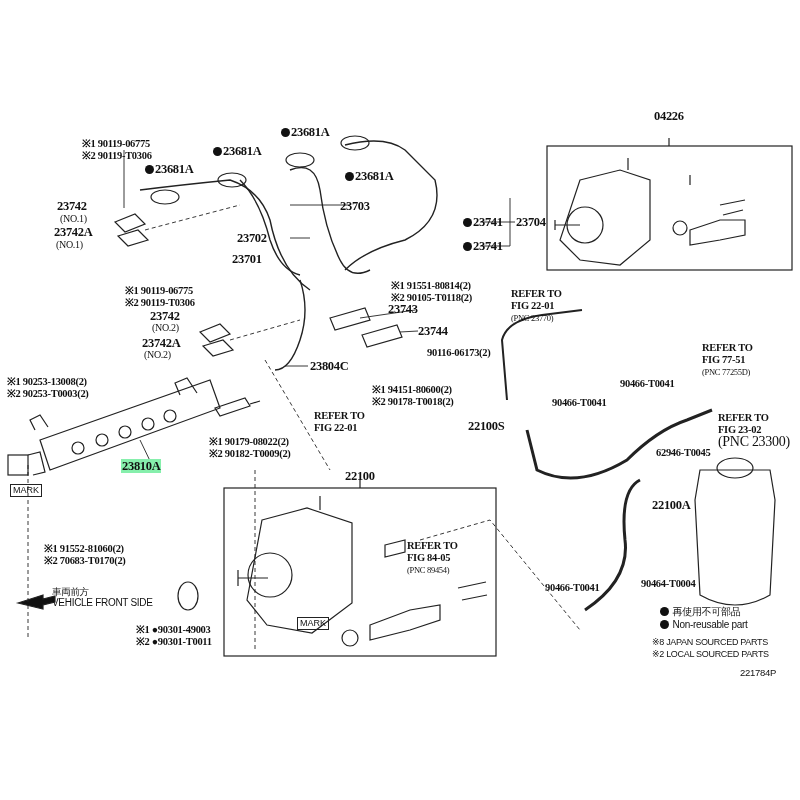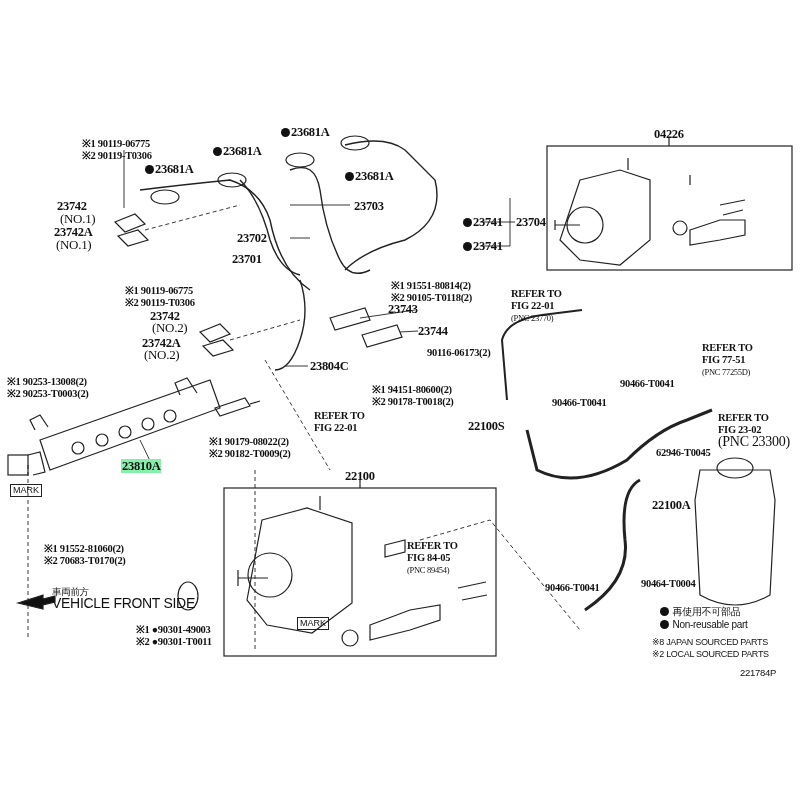--- a/index.html
+++ b/index.html
@@ -1,19 +1,19 @@
 <!DOCTYPE html>
 <html><head>
 <meta charset="utf-8">
 <style>
   html,body{margin:0;padding:0;background:#fff;}
   body{width:800px;height:800px;position:relative;overflow:hidden;font-family:"DejaVu Sans Mono","Liberation Mono",monospace;color:#111;}
   .lbl{position:absolute;font-size:10.5px;font-weight:bold;line-height:12px;white-space:nowrap;letter-spacing:-0.3px;font-family:Liberation Serif, serif;}
   .big{font-size:12.5px;}
-  .sub{font-size:13px;font-weight:normal;}
+  .sub{font-size:10px;font-weight:normal;}
   .sans{font-family:"Liberation Sans","DejaVu Sans",sans-serif;font-weight:normal;}
   .hl{background:#8fb4f0;padding:0 1px;}
   .mark{position:absolute;border:1px solid #222;font-family:"Liberation Sans",sans-serif;font-size:9px;padding:0 2px;line-height:11px;}
   svg{position:absolute;left:0;top:0;}
   .dot{display:inline-block;width:9px;height:9px;border-radius:50%;background:#111;margin-right:1px;vertical-align:-1px;}
 </style>
 </head>
 <body>
 
 <svg width="800" height="800" fill="none" stroke="#222" stroke-width="1.2">
@@ -120,21 +120,21 @@
 <div class="lbl big" style="left:57px;top:200px">23742</div>
 <div class="lbl sub" style="left:60px;top:213px">(NO.1)</div>
 <div class="lbl big" style="left:54px;top:226px">23742A</div>
 <div class="lbl sub" style="left:56px;top:239px">(NO.1)</div>
 
 <div class="lbl big" style="left:145px;top:163px"><span class="dot"></span><span>23681A</span></div>
 <div class="lbl big" style="left:213px;top:145px"><span class="dot"></span><span>23681A</span></div>
 <div class="lbl big" style="left:281px;top:126px"><span class="dot"></span><span>23681A</span></div>
 <div class="lbl big" style="left:345px;top:170px"><span class="dot"></span><span>23681A</span></div>
 
-<div class="lbl big" style="left:354px;top:200px">23703</div>
+<div class="lbl big" style="left:340px;top:200px">23703</div>
 <div class="lbl big" style="left:237px;top:232px">23702</div>
 <div class="lbl big" style="left:232px;top:253px">23701</div>
 <div class="lbl big" style="left:463px;top:216px"><span class="dot"></span><span>23741</span></div>
 <div class="lbl big" style="left:463px;top:240px"><span class="dot"></span><span>23741</span></div>
 <div class="lbl big" style="left:516px;top:216px">23704</div>
 
 <div class="lbl" style="left:125px;top:285px">
     <div>※1 90119-06775</div>
     <div>※2 90119-T0306</div>
   </div>
@@ -169,33 +169,33 @@
 <div class="lbl" style="left:209px;top:436px">
     <div>※1 90179-08022(2)</div>
     <div>※2 90182-T0009(2)</div>
   </div>
 <div class="lbl" style="left:44px;top:543px">
     <div>※1 91552-81060(2)</div>
     <div>※2 70683-T0170(2)</div>
   </div>
 
 <div class="lbl sans" style="left:52px;top:586px;font-size:9.5px">車両前方</div>
-<div class="lbl sans" style="left:52px;top:597px;font-size:14px">VEHICLE FRONT SIDE</div>
+<div class="lbl sans" style="left:52px;top:597px;font-size:10px">VEHICLE FRONT SIDE</div>
 <div class="lbl" style="left:136px;top:624px">※1 ●90301-49003</div>
 <div class="lbl" style="left:136px;top:636px">※2 ●90301-T0011</div>
 
 <div class="lbl big" style="left:345px;top:470px">22100</div>
 <div class="mark" style="left:297px;top:617px">MARK</div>
 <div class="lbl" style="left:407px;top:540px">
     <div>REFER TO</div>
     <div>FIG 84-05</div>
     <div class="sub" style="font-size:8.5px">(PNC 89454)</div>
   </div>
 
-<div class="lbl big" style="left:654px;top:128px">04226</div>
+<div class="lbl big" style="left:654px;top:110px">04226</div>
 
 <div class="lbl" style="left:511px;top:288px">
     <div>REFER TO</div>
     <div>FIG 22-01</div>
     <div class="sub" style="font-size:8.5px">(PNC 23770)</div>
   </div>
 <div class="lbl" style="left:552px;top:397px">90466-T0041</div>
 <div class="lbl big" style="left:468px;top:420px">22100S</div>
 <div class="lbl" style="left:620px;top:378px">90466-T0041</div>
 <div class="lbl" style="left:702px;top:342px">

